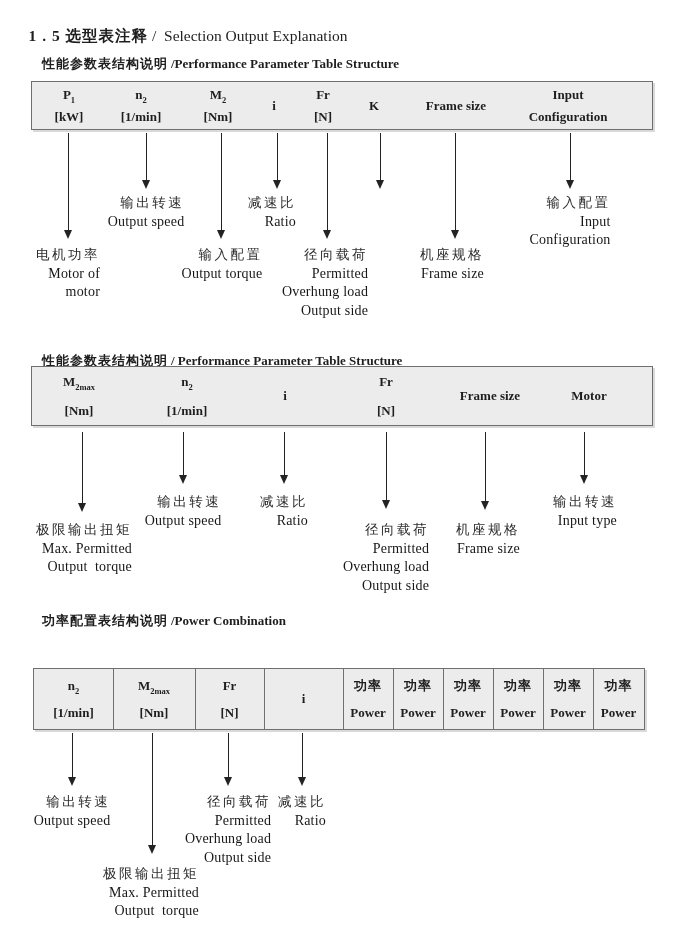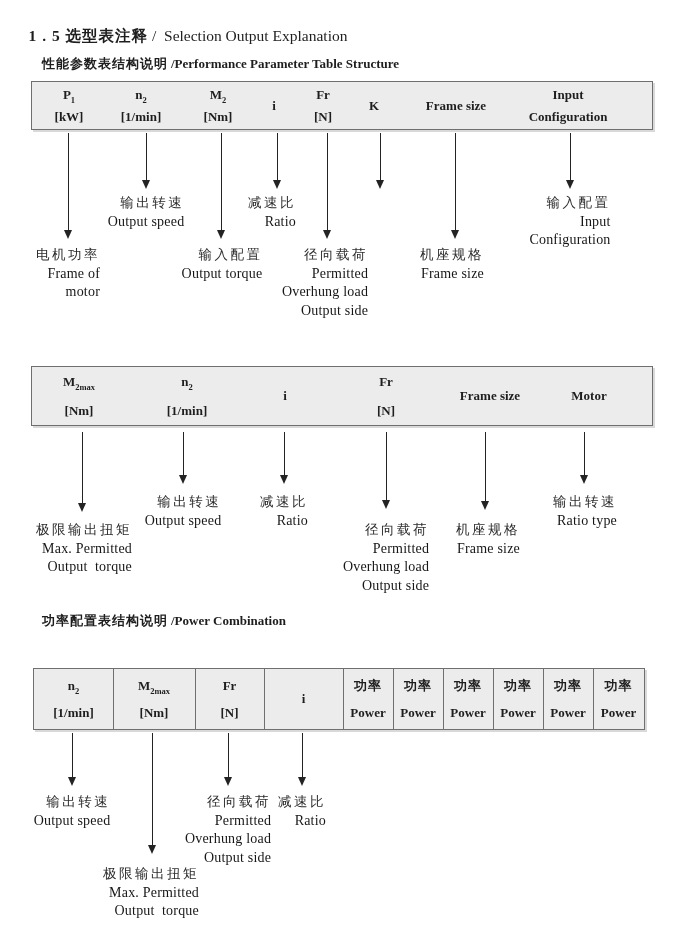--- a/index.html
+++ b/index.html
@@ -108,25 +108,28 @@
   <div class="arrow" style="left:217px; top:133px; height:106px;"></div>
   <div class="arrow" style="left:273px; top:133px; height:56px;"></div>
   <div class="arrow" style="left:323px; top:133px; height:106px;"></div>
   <div class="arrow" style="left:376px; top:133px; height:56px;"></div>
   <div class="arrow" style="left:451px; top:133px; height:106px;"></div>
   <div class="arrow" style="left:566px; top:133px; height:56px;"></div>
 
   <div class="callout" style="left:146px; top:193px;"><div>输出转速</div><div>Output speed</div></div>
   <div class="callout" style="left:272px; top:193px;"><div>减速比</div><div>Ratio</div></div>
   <div class="callout" style="left:570px; top:193px;"><div>输入配置</div><div>Input</div><div>Configuration</div></div>
-  <div class="callout" style="left:68px;  top:245px;"><div>电机功率</div><div>Frame of</div><div>motor</div></div>
+  <div class="callout" style="left:68px;  top:245px;"><div>电机功率</div><div>Motor of</div><div>motor</div></div>
   <div class="callout" style="left:222px; top:245px;"><div>输入配置</div><div>Output torque</div></div>
   <div class="callout" style="left:325px; top:245px;"><div>径向载荷</div><div>Permitted</div><div>Overhung load</div><div>Output side</div></div>
   <div class="callout" style="left:452px; top:245px;"><div>机座规格</div><div>Frame size</div></div>
 
+  <h2 class="sec-h" style="top:336px;">
+    <span class="hz">性能参数表结构说明</span><span class="he">/ Performance Parameter Table Structure</span>
+  </h2>
 
   <div class="gtable t2" style="left:31px; top:366px; width:620px; height:58px;">
     <div class="gcol" style="left:12px;  width:70px;">
       <div class="sym"><span>M</span><sub>2max</sub></div>
       <div class="unit">[Nm]</div>
     </div>
     <div class="gcol" style="left:120px; width:70px;">
       <div class="sym"><span>n</span><sub>2</sub></div>
       <div class="unit">[1/min]</div>
     </div>
@@ -150,21 +153,21 @@
 
   <div class="arrow" style="left:78px;  top:432px; height:80px;"></div>
   <div class="arrow" style="left:179px; top:432px; height:52px;"></div>
   <div class="arrow" style="left:280px; top:432px; height:52px;"></div>
   <div class="arrow" style="left:382px; top:432px; height:77px;"></div>
   <div class="arrow" style="left:481px; top:432px; height:78px;"></div>
   <div class="arrow" style="left:580px; top:432px; height:52px;"></div>
 
   <div class="callout" style="left:183px; top:492px;"><div>输出转速</div><div>Output speed</div></div>
   <div class="callout" style="left:284px; top:492px;"><div>减速比</div><div>Ratio</div></div>
-  <div class="callout" style="left:585px; top:492px;"><div>输出转速</div><div>Ratio type</div></div>
+  <div class="callout" style="left:585px; top:492px;"><div>输出转速</div><div>Input type</div></div>
   <div class="callout" style="left:84px;  top:520px;"><div>极限输出扭矩</div><div>Max. Permitted</div><div>Output  torque</div></div>
   <div class="callout" style="left:386px; top:520px;"><div>径向载荷</div><div>Permitted</div><div>Overhung load</div><div>Output side</div></div>
   <div class="callout" style="left:488px; top:520px;"><div>机座规格</div><div>Frame size</div></div>
 
   <h2 class="sec-h" style="top:596px;">
     <span class="hz">功率配置表结构说明</span><span class="he">/Power Combination</span>
   </h2>
 
   <div class="gtable t3" style="left:33px; top:668px; width:610px; height:60px;">
     <div class="gcol" style="left:0;     width:79px;">

